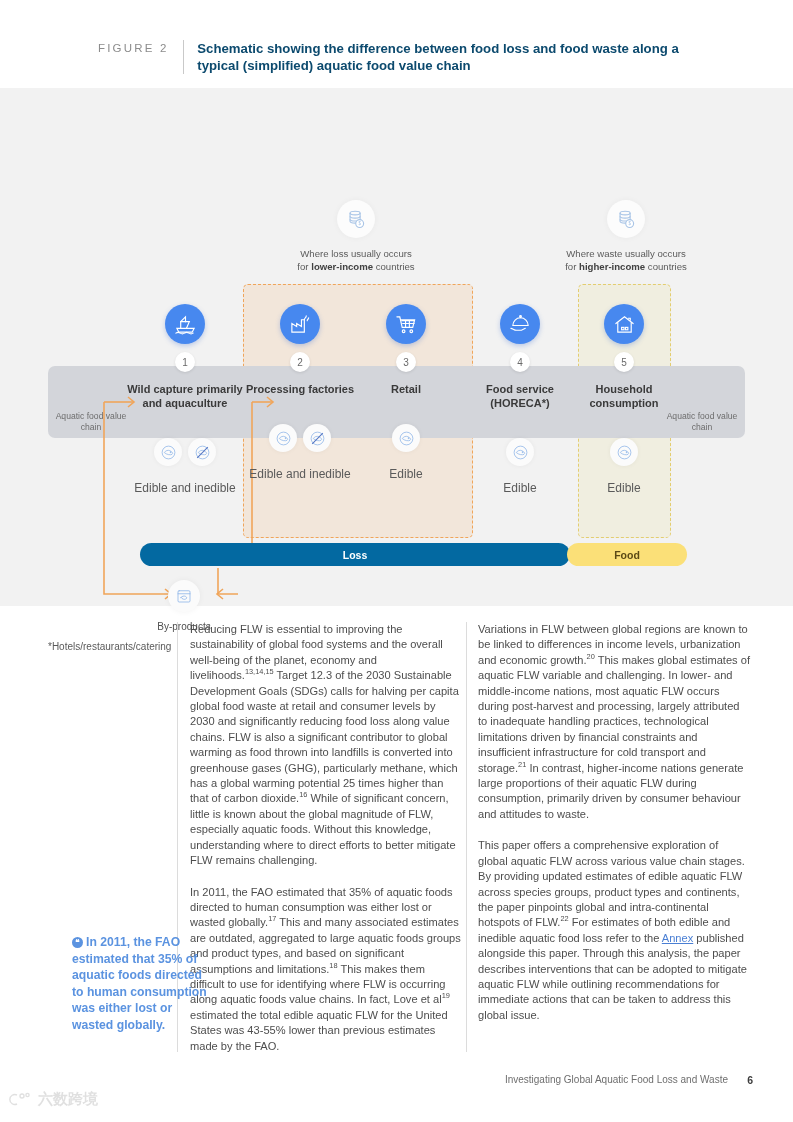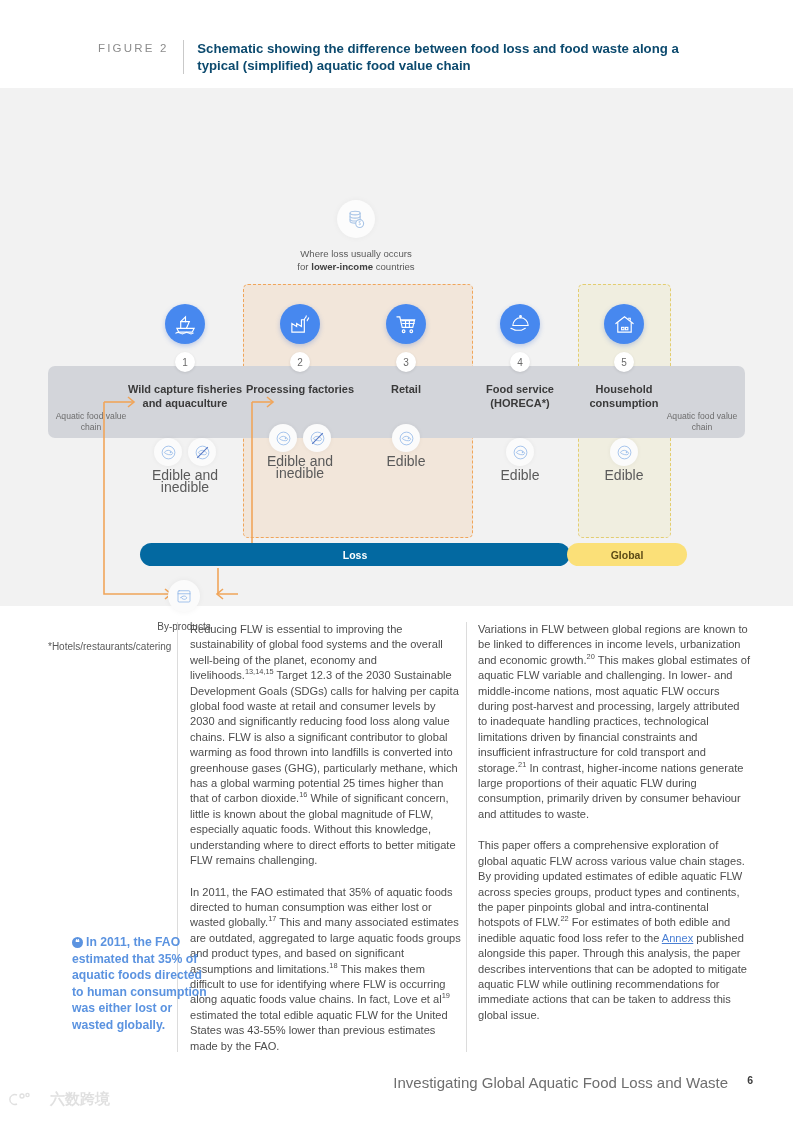--- a/index.html
+++ b/index.html
@@ -80,21 +80,21 @@
   }
   .stage .edible-icons {
     margin-top:28px; display:flex; gap:6px; justify-content:center; align-items:center;
   }
   .eicon {
     width:28px; height:28px; border-radius:50%; background:#fbfbfb;
     display:flex; align-items:center; justify-content:center;
     box-shadow:0 0 5px rgba(0,0,0,0.05);
   }
   .stage .edible-label {
-    margin-top:3px; font-size:14px; line-height:12px; color:#5a5a5a;
+    margin-top:16px; font-size:12px; line-height:12px; color:#5a5a5a;
   }
 
   
   .bar-loss {
     position:absolute; left:140px; top:455px; width:430px; height:23px;
     background:#0369a1; border-radius:12px;
     display:flex; align-items:center; justify-content:center;
     color:#fff; font-size:10.5px; font-weight:700;
   }
   .bar-waste {
@@ -140,28 +140,28 @@
   }
   #pullquote .qmark {
     display:inline-block; width:11px; height:11px; border-radius:50%;
     background:#5b93e0; color:#fff; font-size:8px; font-weight:700;
     text-align:center; line-height:11px; margin-right:3px; vertical-align:1px;
   }
 
   
   #footer { position:absolute; left:0; top:1074px; width:793px; }
   #footer-title {
-    position:absolute; right:65px; top:0; font-size:15px; color:#6e6e6e;
+    position:absolute; right:65px; top:0; font-size:10px; color:#6e6e6e;
   }
   #footer-page {
     position:absolute; right:40px; top:0; font-size:10.5px; font-weight:700; color:#3d3d3d;
   }
   #watermark {
     position:absolute; left:8px; top:1090px; opacity:0.30;
-    display:flex; align-items:center; gap:12px;
+    display:flex; align-items:center; gap:0;
     font-size:15px; font-weight:700; color:#9a9a9a;
   }
 </style>
 </head>
 <body>
 
 <div class="page">
 
   <div class="fig-header">
     <div class="fig-label">FIGURE 2</div>
@@ -184,20 +184,36 @@
           <circle cx="16" cy="17" r="4.3" fill="#fff"></circle>
           <text x="16" y="19" font-size="5" text-anchor="middle" fill="#a8c4e6" stroke="none">$</text>
         </svg>
       </div>
       <div>Where loss usually occurs</div>
       <div>
         <span>for </span><b>lower-income</b><span> countries</span>
       </div>
     </div>
 
+    <div class="annot" id="annot-waste">
+      <div class="coin">
+        <svg width="22" height="22" viewBox="0 0 24 24" fill="none" stroke="#a8c4e6" stroke-width="1.2">
+          <ellipse cx="11" cy="5.5" rx="5.5" ry="2"></ellipse>
+          <path d="M5.5 5.5v9c0 1.1 2.5 2 5.5 2s5.5-.9 5.5-2v-9"></path>
+          <path d="M5.5 9c0 1.1 2.5 2 5.5 2s5.5-.9 5.5-2"></path>
+          <path d="M5.5 12.2c0 1.1 2.5 2 5.5 2s5.5-.9 5.5-2"></path>
+          <circle cx="16" cy="17" r="4.3" fill="#fff"></circle>
+          <text x="16" y="19" font-size="5" text-anchor="middle" fill="#a8c4e6" stroke="none">$</text>
+        </svg>
+      </div>
+      <div>Where waste usually occurs</div>
+      <div>
+        <span>for </span><b>higher-income</b><span> countries</span>
+      </div>
+    </div>
 
     <div class="chain-band"></div>
     <div class="chain-end" id="chain-end-left">Aquatic food value chain</div>
     <div class="chain-end" id="chain-end-right">Aquatic food value chain</div>
 
     <svg class="flow-svg">
       <g stroke="#f0a55a" stroke-width="1.6" fill="none">
         <path d="M104,314 L133,314"></path>
         <path d="M128,309 L134,314 L128,319"></path>
         <path d="M104,314 L104,506 L170,506"></path>
@@ -213,21 +229,21 @@
     <div class="stage" style="left:127px; top:216px;">
       <div class="bubble">
         <svg width="23" height="23" viewBox="0 0 24 24" fill="none" stroke="#fff" stroke-width="1.2" stroke-linecap="round">
           <path d="M3 16h18l-2 4H5z"></path>
             <path d="M7 16V9h9l-3 7"></path>
             <path d="M7 9l5-5v5"></path>
             <path d="M2 21c1.5-1 3-1 4.5 0S9.5 22 11 21s3-1 4.5 0 3 1 4.5 0"></path>
         </svg>
       </div>
       <div class="num">1</div>
-      <div class="name">Wild capture fisheries and aquaculture</div>
+      <div class="name">Wild capture primarily and aquaculture</div>
       <div class="edible-icons">
         <span class="eicon">
           <svg width="17" height="17" viewBox="0 0 24 24" fill="none" stroke="#8fb6e8" stroke-width="1.1">
             <circle cx="12" cy="12" r="9"></circle>
               <path d="M6 12c2-2.5 5-4 8-2.5S19 13 17 14.5 9 15 6 12z"></path>
               <circle cx="15" cy="11.5" r=".7" fill="#8fb6e8"></circle>
           </svg>
         </span>
         <span class="eicon">
           <svg width="17" height="17" viewBox="0 0 24 24" fill="none" stroke="#8fb6e8" stroke-width="1.1">
@@ -334,21 +350,21 @@
             <circle cx="12" cy="12" r="9"></circle>
               <path d="M6 12c2-2.5 5-4 8-2.5S19 13 17 14.5 9 15 6 12z"></path>
               <circle cx="15" cy="11.5" r=".7" fill="#8fb6e8"></circle>
           </svg>
         </span>
       </div>
       <div class="edible-label">Edible</div>
     </div>
 
     <div class="bar-loss">Loss</div>
-    <div class="bar-waste">Global</div>
+    <div class="bar-waste">Food</div>
 
     <div id="byproducts">
       <div class="bp-icon">
         <svg width="18" height="18" viewBox="0 0 24 24" fill="none" stroke="#8fb6e8" stroke-width="1.1" stroke-linecap="round">
           <rect x="4" y="5" width="16" height="15" rx="1.5"></rect>
             <path d="M4 9h16"></path>
           <path d="M8 14c1.5-1.8 4-2.5 6-1.5s2 2.5.5 3.5-5 .5-6.5-2z"></path>
         </svg>
       </div>
       <div class="bp-label">By-products</div>

